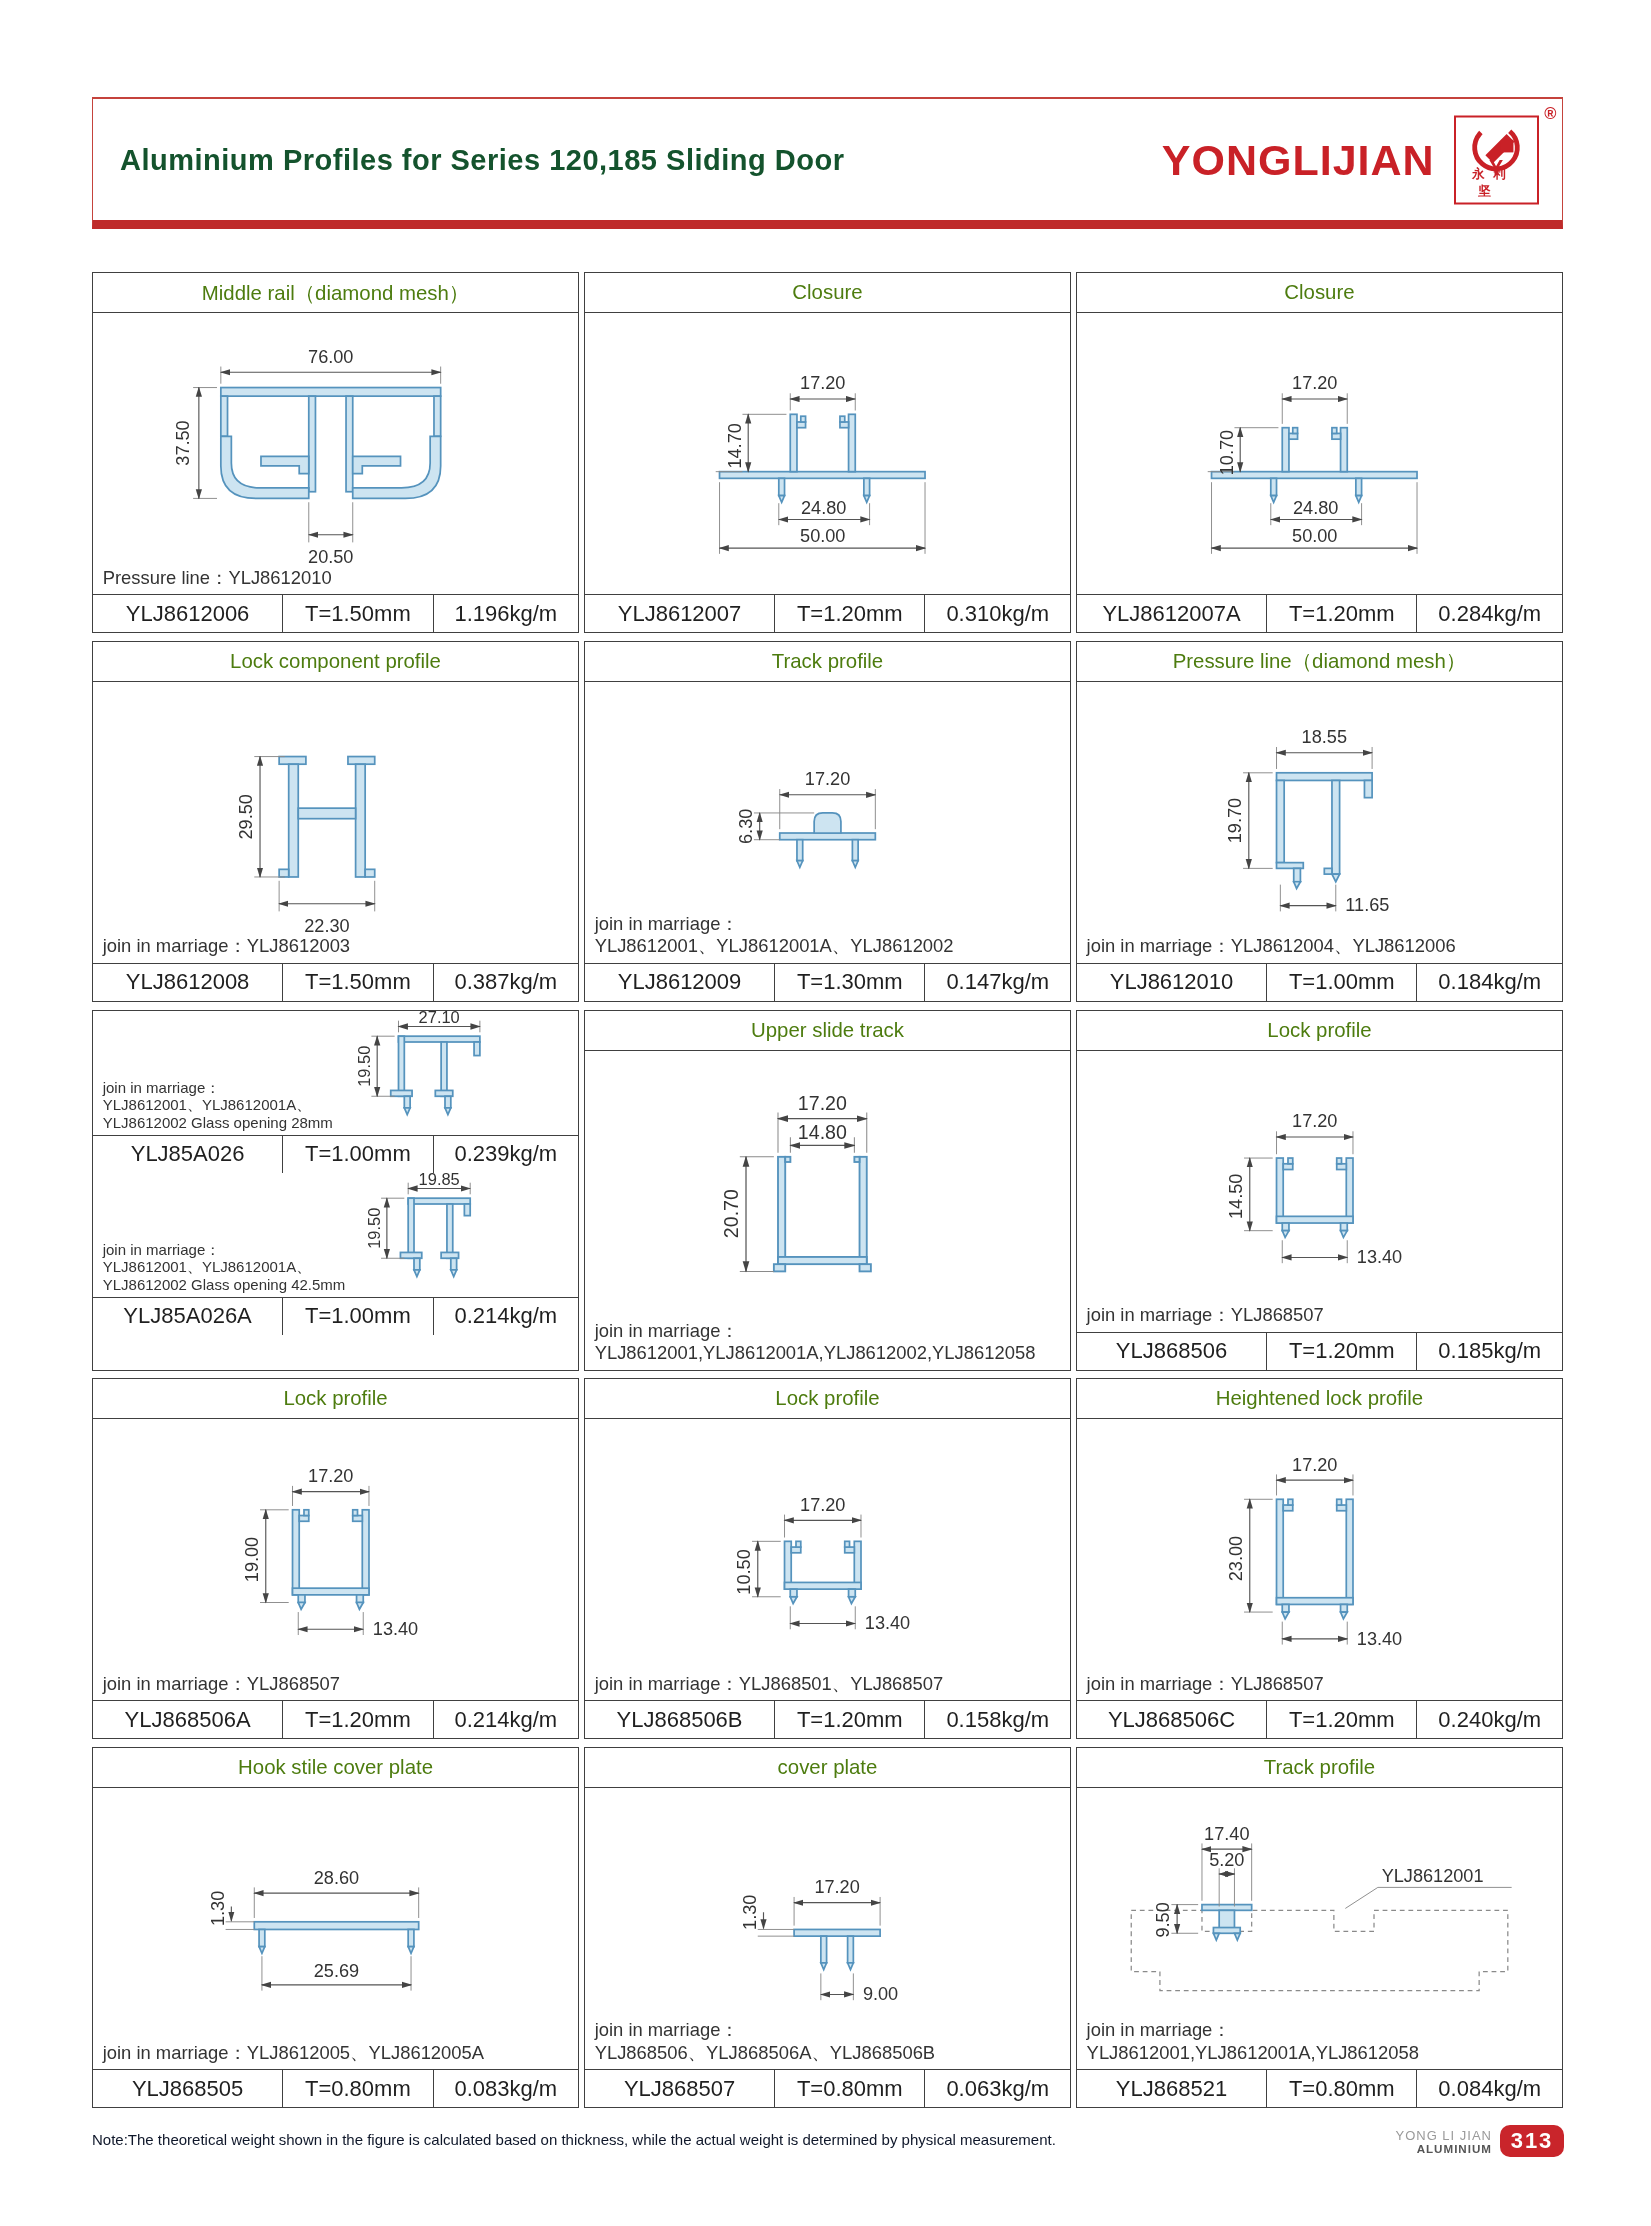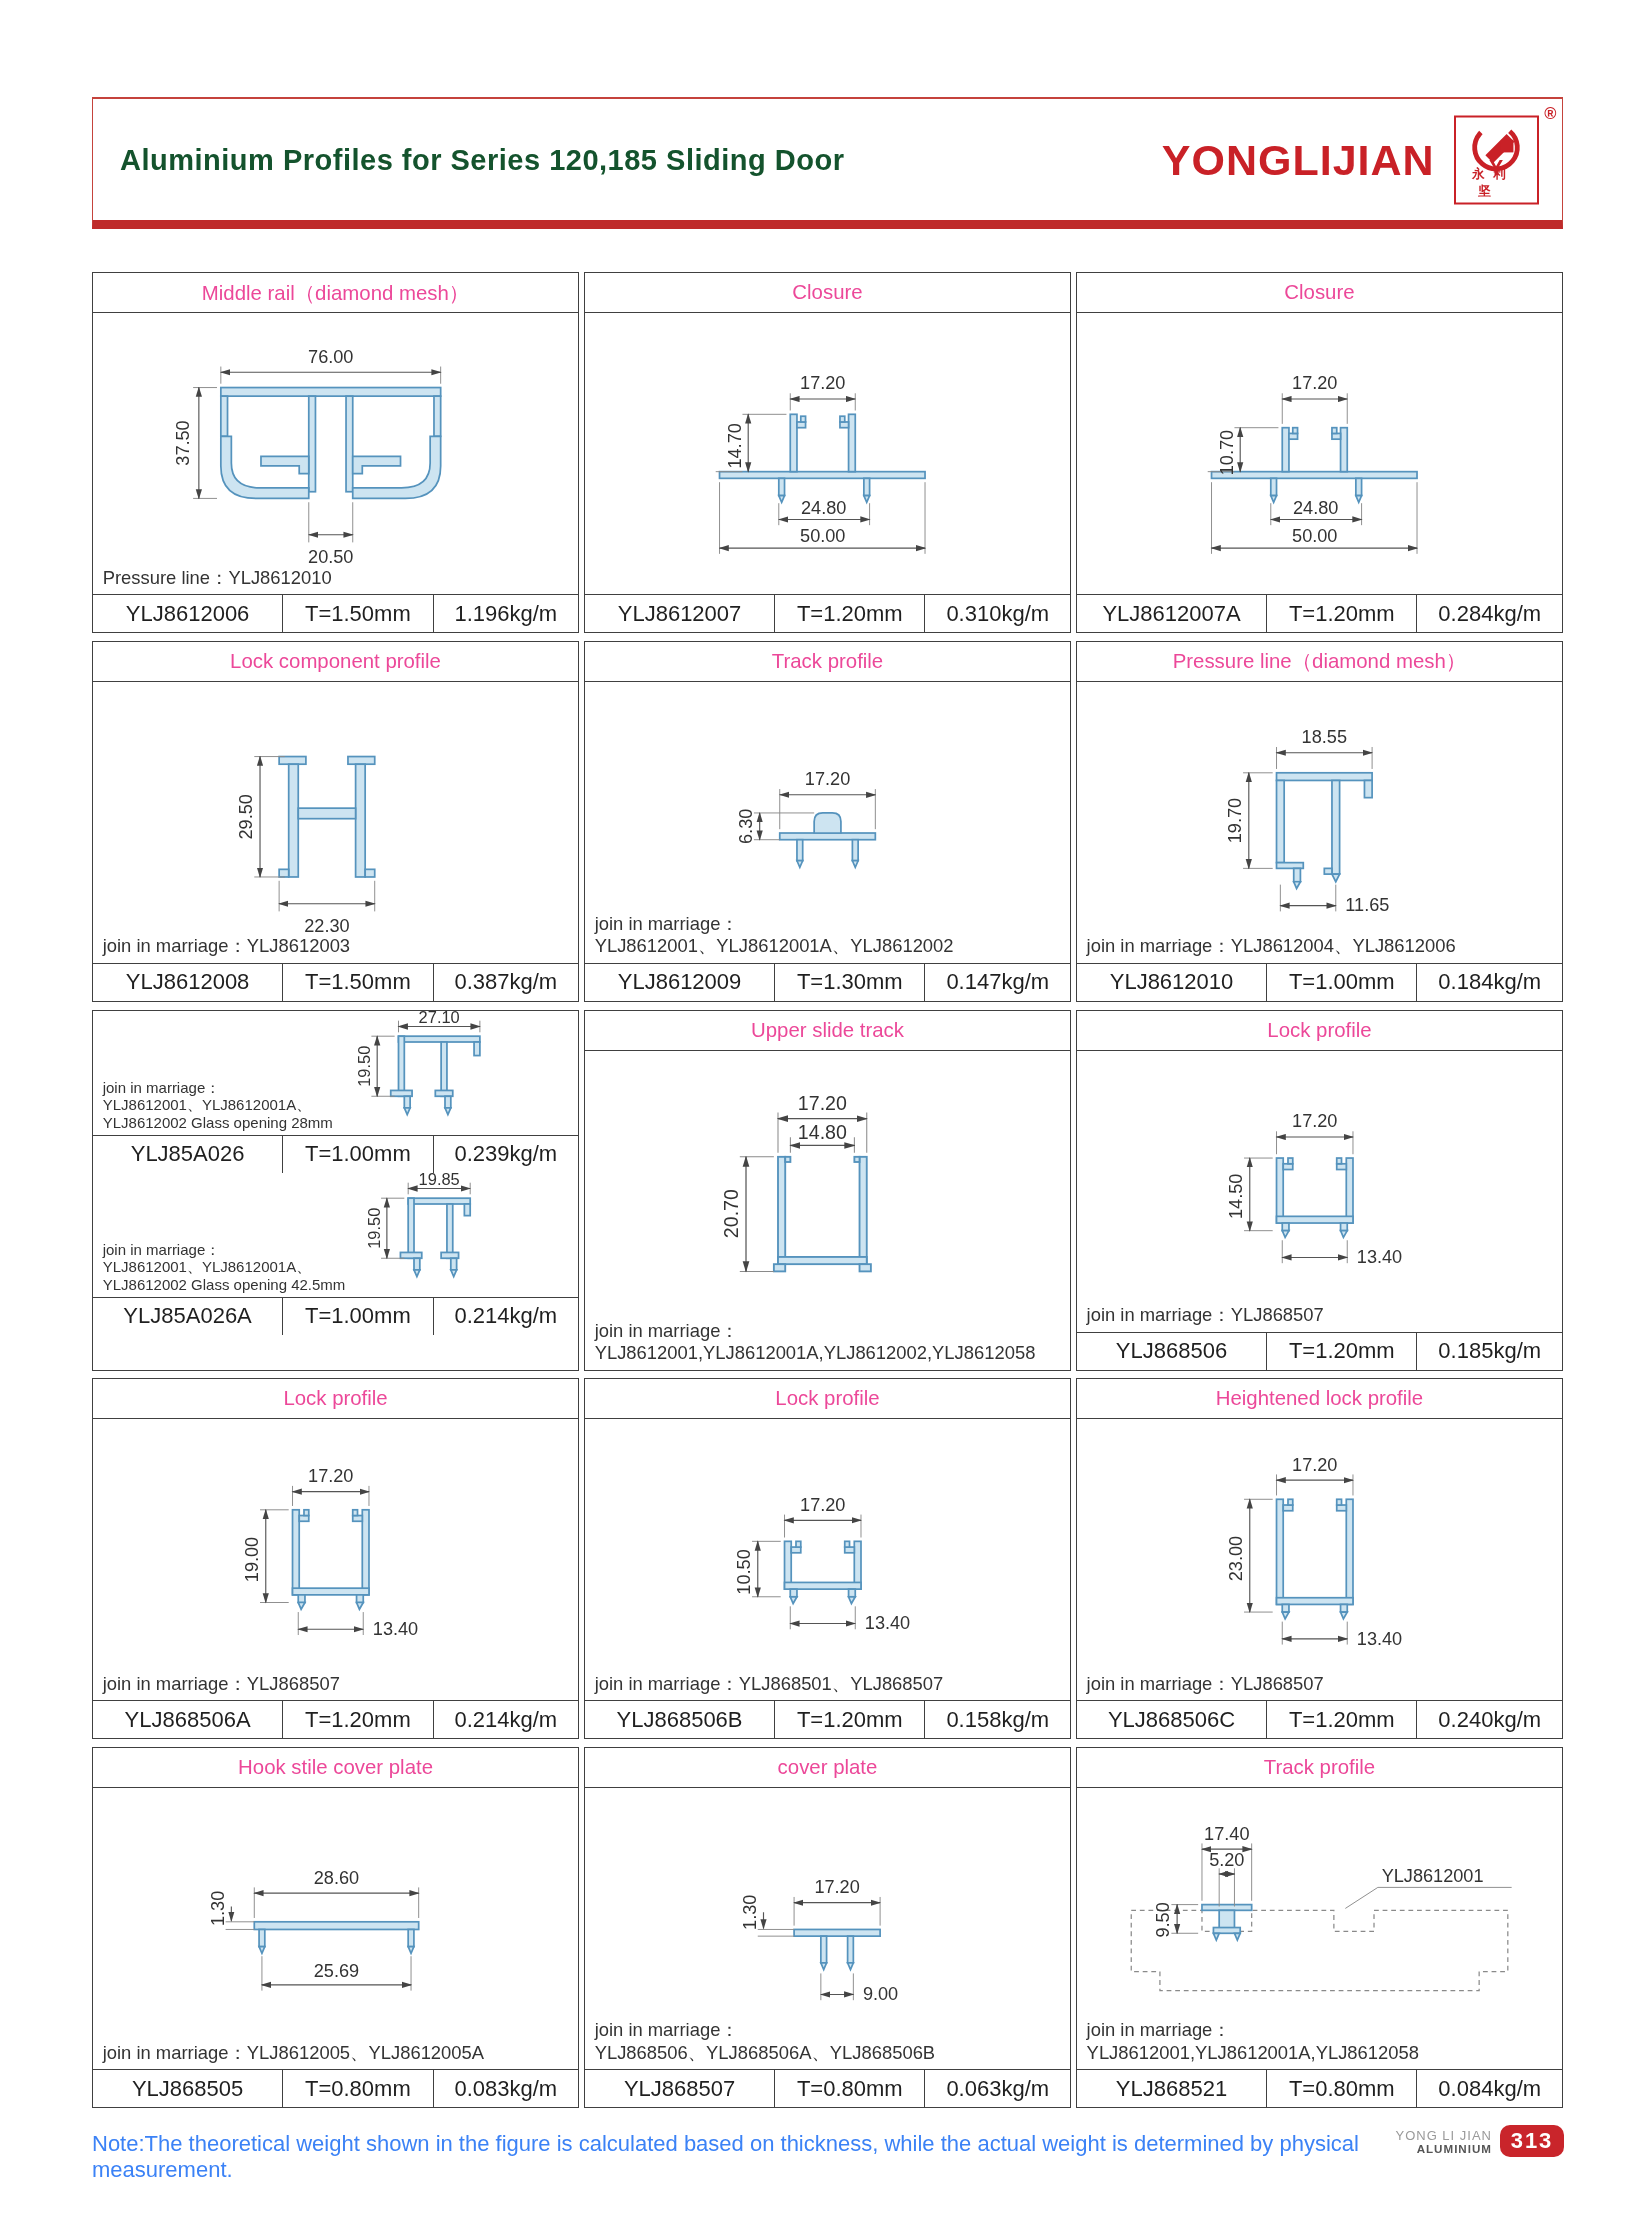--- a/index.html
+++ b/index.html
@@ -24,39 +24,39 @@
   .logo-cn{position:absolute;left:0;right:15px;bottom:2.9px;text-align:center;color:#c92127;font-size:12.6px;font-weight:bold;letter-spacing:8.7px;text-indent:8.7px;}
   
   .tbl{
     position:absolute;left:92px;top:272px;width:1471px;
     display:grid;grid-template-columns:repeat(3,1fr);
     grid-template-rows:361px 361px 361px 361px 361px;
     column-gap:4.9px;row-gap:7.8px;
   }
   .cell{border:1.9px solid #404040;background:#fff;display:flex;flex-direction:column;box-sizing:border-box;}
   .ct{height:39px;min-height:39px;border-bottom:1.9px solid #404040;display:flex;align-items:center;justify-content:center;
-      font-size:20.4px;color:#ec4899;}
+      font-size:20.4px;color:#4d7c0f;}
   .cb{position:relative;flex:1;overflow:hidden;}
   .cb svg{position:absolute;inset:0;width:100%;height:100%;}
   .join{position:absolute;left:9.7px;bottom:4.9px;font-size:18.4px;color:#333;line-height:1.22;}
   .join.small{font-size:15px;bottom:2.9px;line-height:1.18;}
   .spec{height:37px;min-height:37px;border-top:1.9px solid #404040;display:flex;align-items:stretch;font-size:22px;color:#1f1f1f;}
   .spec>div{display:flex;align-items:center;justify-content:center;box-sizing:border-box;}
   .spec>div:nth-child(1){width:39%;}
   .spec>div:nth-child(2){width:31%;border-left:1.9px solid #404040;}
   .spec>div:nth-child(3){width:30%;border-left:1.9px solid #404040;}
   
   .p{fill:#cde4f1;stroke:#5593bd;stroke-width:1.8;}
   .d{stroke:#555;stroke-width:1.2;fill:none;}
   .e{stroke:#8a8a8a;stroke-width:1;fill:none;}
   .dash{stroke:#8a8a8a;stroke-width:1.3;fill:none;stroke-dasharray:5 4;}
   .t{font-family:"Liberation Sans",sans-serif;font-size:19px;fill:#333;}
   .t2{font-family:"Liberation Sans",sans-serif;font-size:17px;fill:#333;}
   
-  .note{position:absolute;left:92px;top:2131px;width:1291px;font-size:22px;color:#3b82f6;}
+  .note{position:absolute;left:92px;top:2131px;width:1291px;font-size:15px;color:#0f172a;}
   .fbrand{position:absolute;left:1366px;top:2129px;width:126px;text-align:right;line-height:1.1;}
   .fbrand .l1{font-size:13px;color:#9a9a9a;letter-spacing:1px;}
   .fbrand .l2{font-size:11.6px;color:#555;font-weight:bold;letter-spacing:1px;}
   .fpage{position:absolute;left:1500px;top:2125px;width:64px;height:32px;background:#c9252b;color:#fff;
          font-size:22px;font-weight:bold;display:flex;align-items:center;justify-content:center;letter-spacing:1.9px;border-radius:10px;}
 </style>
 </head>
 <body>
 
 <svg width="0" height="0" style="position:absolute">

